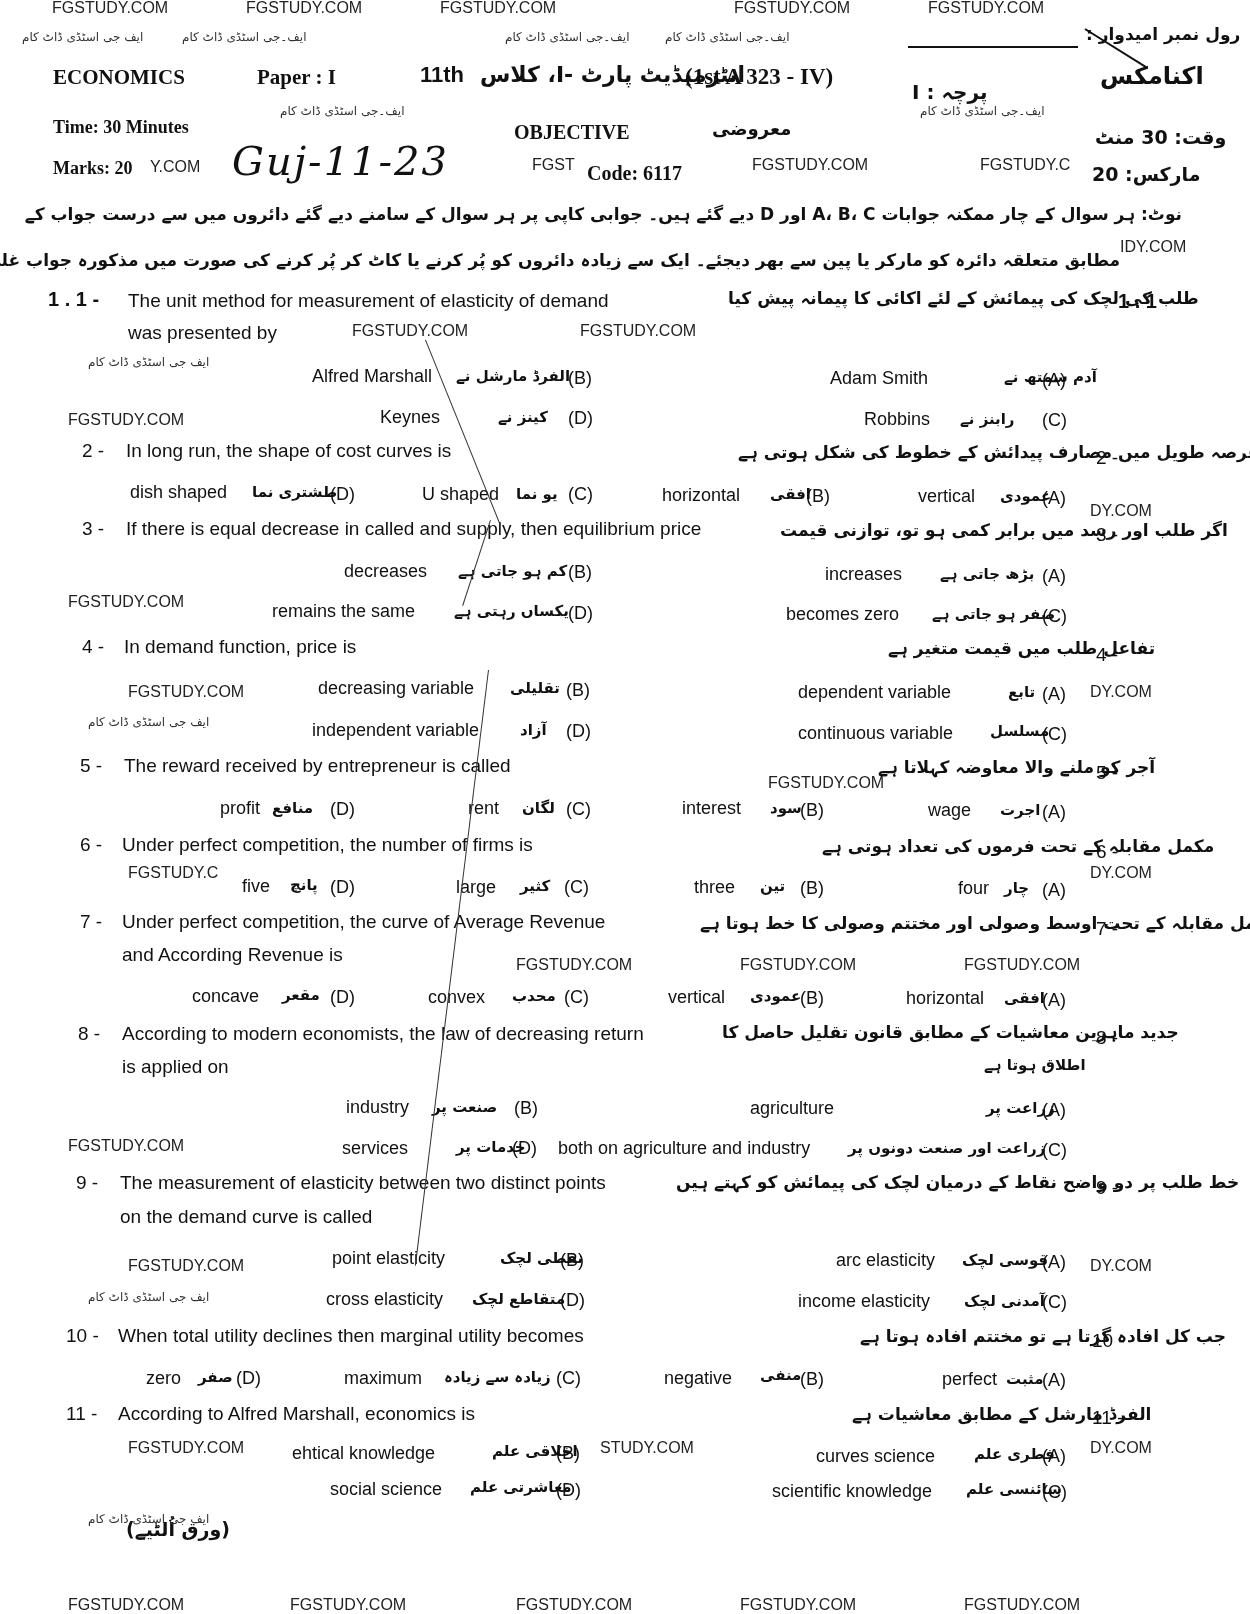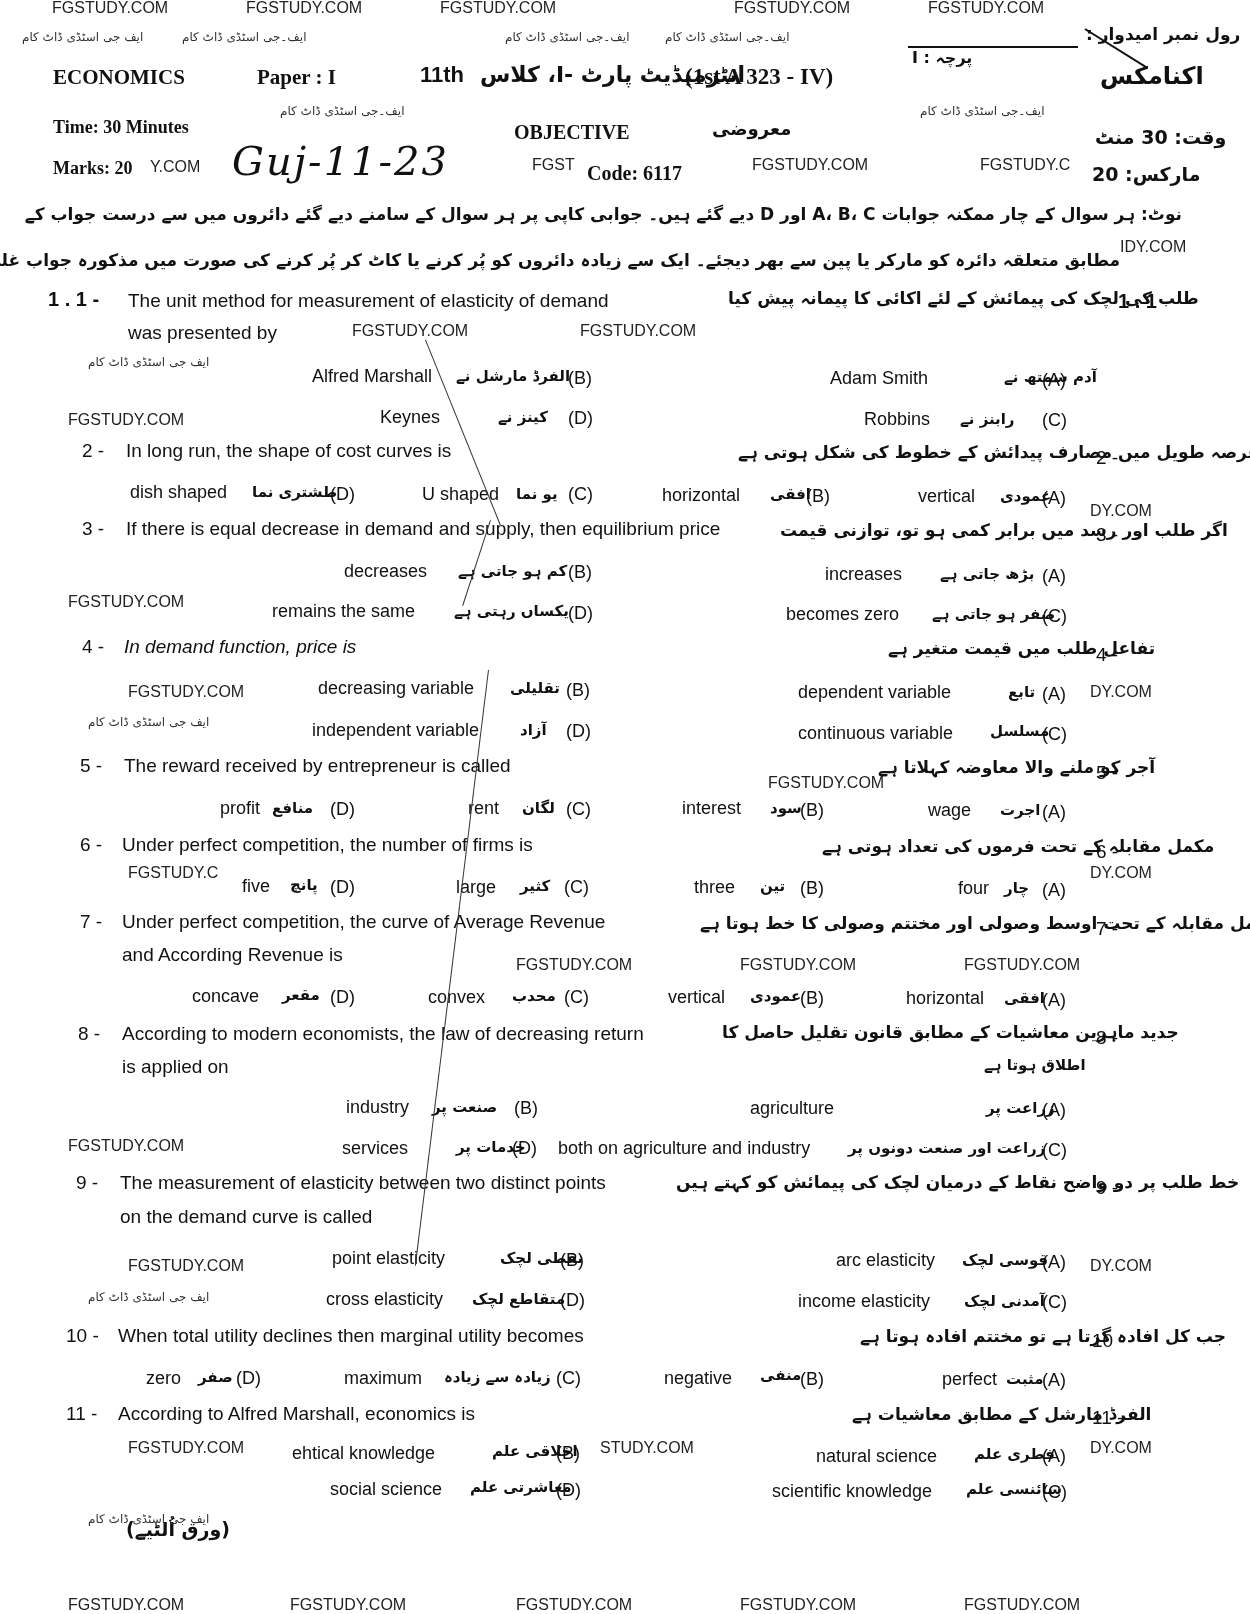--- a/index.html
+++ b/index.html
@@ -42,21 +42,21 @@
     <div class="roll-line"></div>
   </div>
 <div class="abs ur" style="left:1086px;top:24px;font-size:17px;">رول نمبر امیدوار :</div>
 <div class="strike" style="left:1085px;top:28px;width:72px;transform:rotate(32deg);"></div>
 
 <div class="abs serif-b hdr-en" style="left:53px;top:65px;">ECONOMICS</div>
 <div class="abs serif-b hdr-en" style="left:257px;top:65px;">Paper : I</div>
 <div class="abs" style="left:420px;top:62px;font-size:22px;font-weight:bold;"><span>11th</span></div>
 <div class="abs ur" style="left:480px;top:62px;font-size:22px;">انٹرمیڈیٹ پارٹ -I، کلاس</div>
 <div class="abs serif-b" style="left:685px;top:64px;font-size:23px;">(1st A 323 - IV)</div>
-<div class="abs ur" style="left:912px;top:48px;font-size:16px;">پرچہ : I</div>
+<div class="abs ur" style="left:912px;top:80px;font-size:20px;">پرچہ : I</div>
 <div class="abs ur" style="left:1100px;top:62px;font-size:24px;">اکنامکس</div>
 
 <div class="abs wm-ur" style="left:920px;top:104px;">ایف۔جی اسٹڈی ڈاٹ کام</div>
 <div class="abs wm-ur" style="left:280px;top:104px;">ایف۔جی اسٹڈی ڈاٹ کام</div>
 
 <div class="abs serif-b" style="left:53px;top:117px;font-size:18px;">Time: 30 Minutes</div>
 <div class="abs serif-b" style="left:514px;top:121px;font-size:20px;">OBJECTIVE</div>
 <div class="abs ur" style="left:712px;top:118px;font-size:18px;">معروضی</div>
 <div class="abs ur" style="left:1095px;top:126px;font-size:19px;">وقت: 30 منٹ</div>
 
@@ -110,41 +110,41 @@
 <div class="abs opt-lt" style="left:568px;top:484px;">(C)</div>
 <div class="abs opt-en" style="left:662px;top:485px;">horizontal</div>
 <div class="abs opt-ur" style="left:770px;top:485px;">افقی</div>
 <div class="abs opt-lt" style="left:806px;top:486px;">(B)</div>
 <div class="abs opt-en" style="left:918px;top:486px;">vertical</div>
 <div class="abs opt-ur" style="left:1000px;top:487px;">عمودی</div>
 <div class="abs opt-lt" style="left:1042px;top:488px;">(A)</div>
 <div class="abs wm" style="left:1090px;top:502px;">DY.COM</div>
 
 <div class="abs q-num" style="left:82px;top:518px;">3 -</div>
-<div class="abs q-en" style="left:126px;top:518px;">If there is equal decrease in demand and supply, then equilibrium price</div>
+<div class="abs q-en" style="left:126px;top:518px;">If there is equal decrease in called and supply, then equilibrium price</div>
 <div class="abs q-ur" style="left:780px;top:520px;">اگر طلب اور رسد میں برابر کمی ہو تو، توازنی قیمت</div>
 <div class="abs q-num" style="left:1096px;top:524px;">3 -</div>
 
 <div class="abs opt-en" style="left:344px;top:561px;">decreases</div>
 <div class="abs opt-ur" style="left:458px;top:562px;">کم ہو جاتی ہے</div>
 <div class="abs opt-lt" style="left:568px;top:562px;">(B)</div>
 <div class="abs opt-en" style="left:825px;top:564px;">increases</div>
 <div class="abs opt-ur" style="left:940px;top:565px;">بڑھ جاتی ہے</div>
 <div class="abs opt-lt" style="left:1042px;top:566px;">(A)</div>
 
 <div class="abs wm" style="left:68px;top:593px;">FGSTUDY.COM</div>
 <div class="abs opt-en" style="left:272px;top:601px;">remains the same</div>
 <div class="abs opt-ur" style="left:454px;top:602px;">یکساں رہتی ہے</div>
 <div class="abs opt-lt" style="left:568px;top:603px;">(D)</div>
 <div class="abs opt-en" style="left:786px;top:604px;">becomes zero</div>
 <div class="abs opt-ur" style="left:932px;top:605px;">صفر ہو جاتی ہے</div>
 <div class="abs opt-lt" style="left:1042px;top:606px;">(C)</div>
 
 <div class="abs q-num" style="left:82px;top:636px;">4 -</div>
-<div class="abs q-en" style="left:124px;top:636px;font-style:italic;">In demand function, price is</div>
+<div class="abs q-en" style="left:124px;top:636px;">In demand function, price is</div>
 <div class="abs q-ur" style="left:888px;top:638px;">تفاعل طلب میں قیمت متغیر ہے</div>
 <div class="abs q-num" style="left:1096px;top:644px;">4 -</div>
 
 <div class="abs wm" style="left:128px;top:683px;">FGSTUDY.COM</div>
 <div class="abs opt-en" style="left:318px;top:678px;">decreasing variable</div>
 <div class="abs opt-ur" style="left:510px;top:679px;">تقلیلی</div>
 <div class="abs opt-lt" style="left:566px;top:680px;">(B)</div>
 <div class="abs opt-en" style="left:798px;top:682px;">dependent variable</div>
 <div class="abs opt-ur" style="left:1008px;top:683px;">تابع</div>
 <div class="abs opt-lt" style="left:1042px;top:684px;">(A)</div>
@@ -285,21 +285,21 @@
 <div class="abs q-num" style="left:66px;top:1403px;">11 -</div>
 <div class="abs q-en" style="left:118px;top:1403px;">According to Alfred Marshall, economics is</div>
 <div class="abs q-ur" style="left:852px;top:1404px;">الفرڈ مارشل کے مطابق معاشیات ہے</div>
 <div class="abs q-num" style="left:1092px;top:1407px;">11 -</div>
 
 <div class="abs wm" style="left:128px;top:1439px;">FGSTUDY.COM</div>
 <div class="abs opt-en" style="left:292px;top:1443px;">ehtical knowledge</div>
 <div class="abs opt-ur" style="left:492px;top:1442px;">اخلاقی علم</div>
 <div class="abs opt-lt" style="left:556px;top:1443px;">(B)</div>
 <div class="abs wm" style="left:600px;top:1439px;">STUDY.COM</div>
-<div class="abs opt-en" style="left:816px;top:1446px;">natural science</div>
+<div class="abs opt-en" style="left:816px;top:1446px;">curves science</div>
 <div class="abs opt-ur" style="left:974px;top:1445px;">فطری علم</div>
 <div class="abs opt-lt" style="left:1042px;top:1446px;">(A)</div>
 <div class="abs wm" style="left:1090px;top:1439px;">DY.COM</div>
 
 <div class="abs opt-en" style="left:330px;top:1479px;">social science</div>
 <div class="abs opt-ur" style="left:470px;top:1478px;">معاشرتی علم</div>
 <div class="abs opt-lt" style="left:556px;top:1480px;">(D)</div>
 <div class="abs opt-en" style="left:772px;top:1481px;">scientific knowledge</div>
 <div class="abs opt-ur" style="left:966px;top:1480px;">سائنسی علم</div>
 <div class="abs opt-lt" style="left:1042px;top:1482px;">(C)</div>

